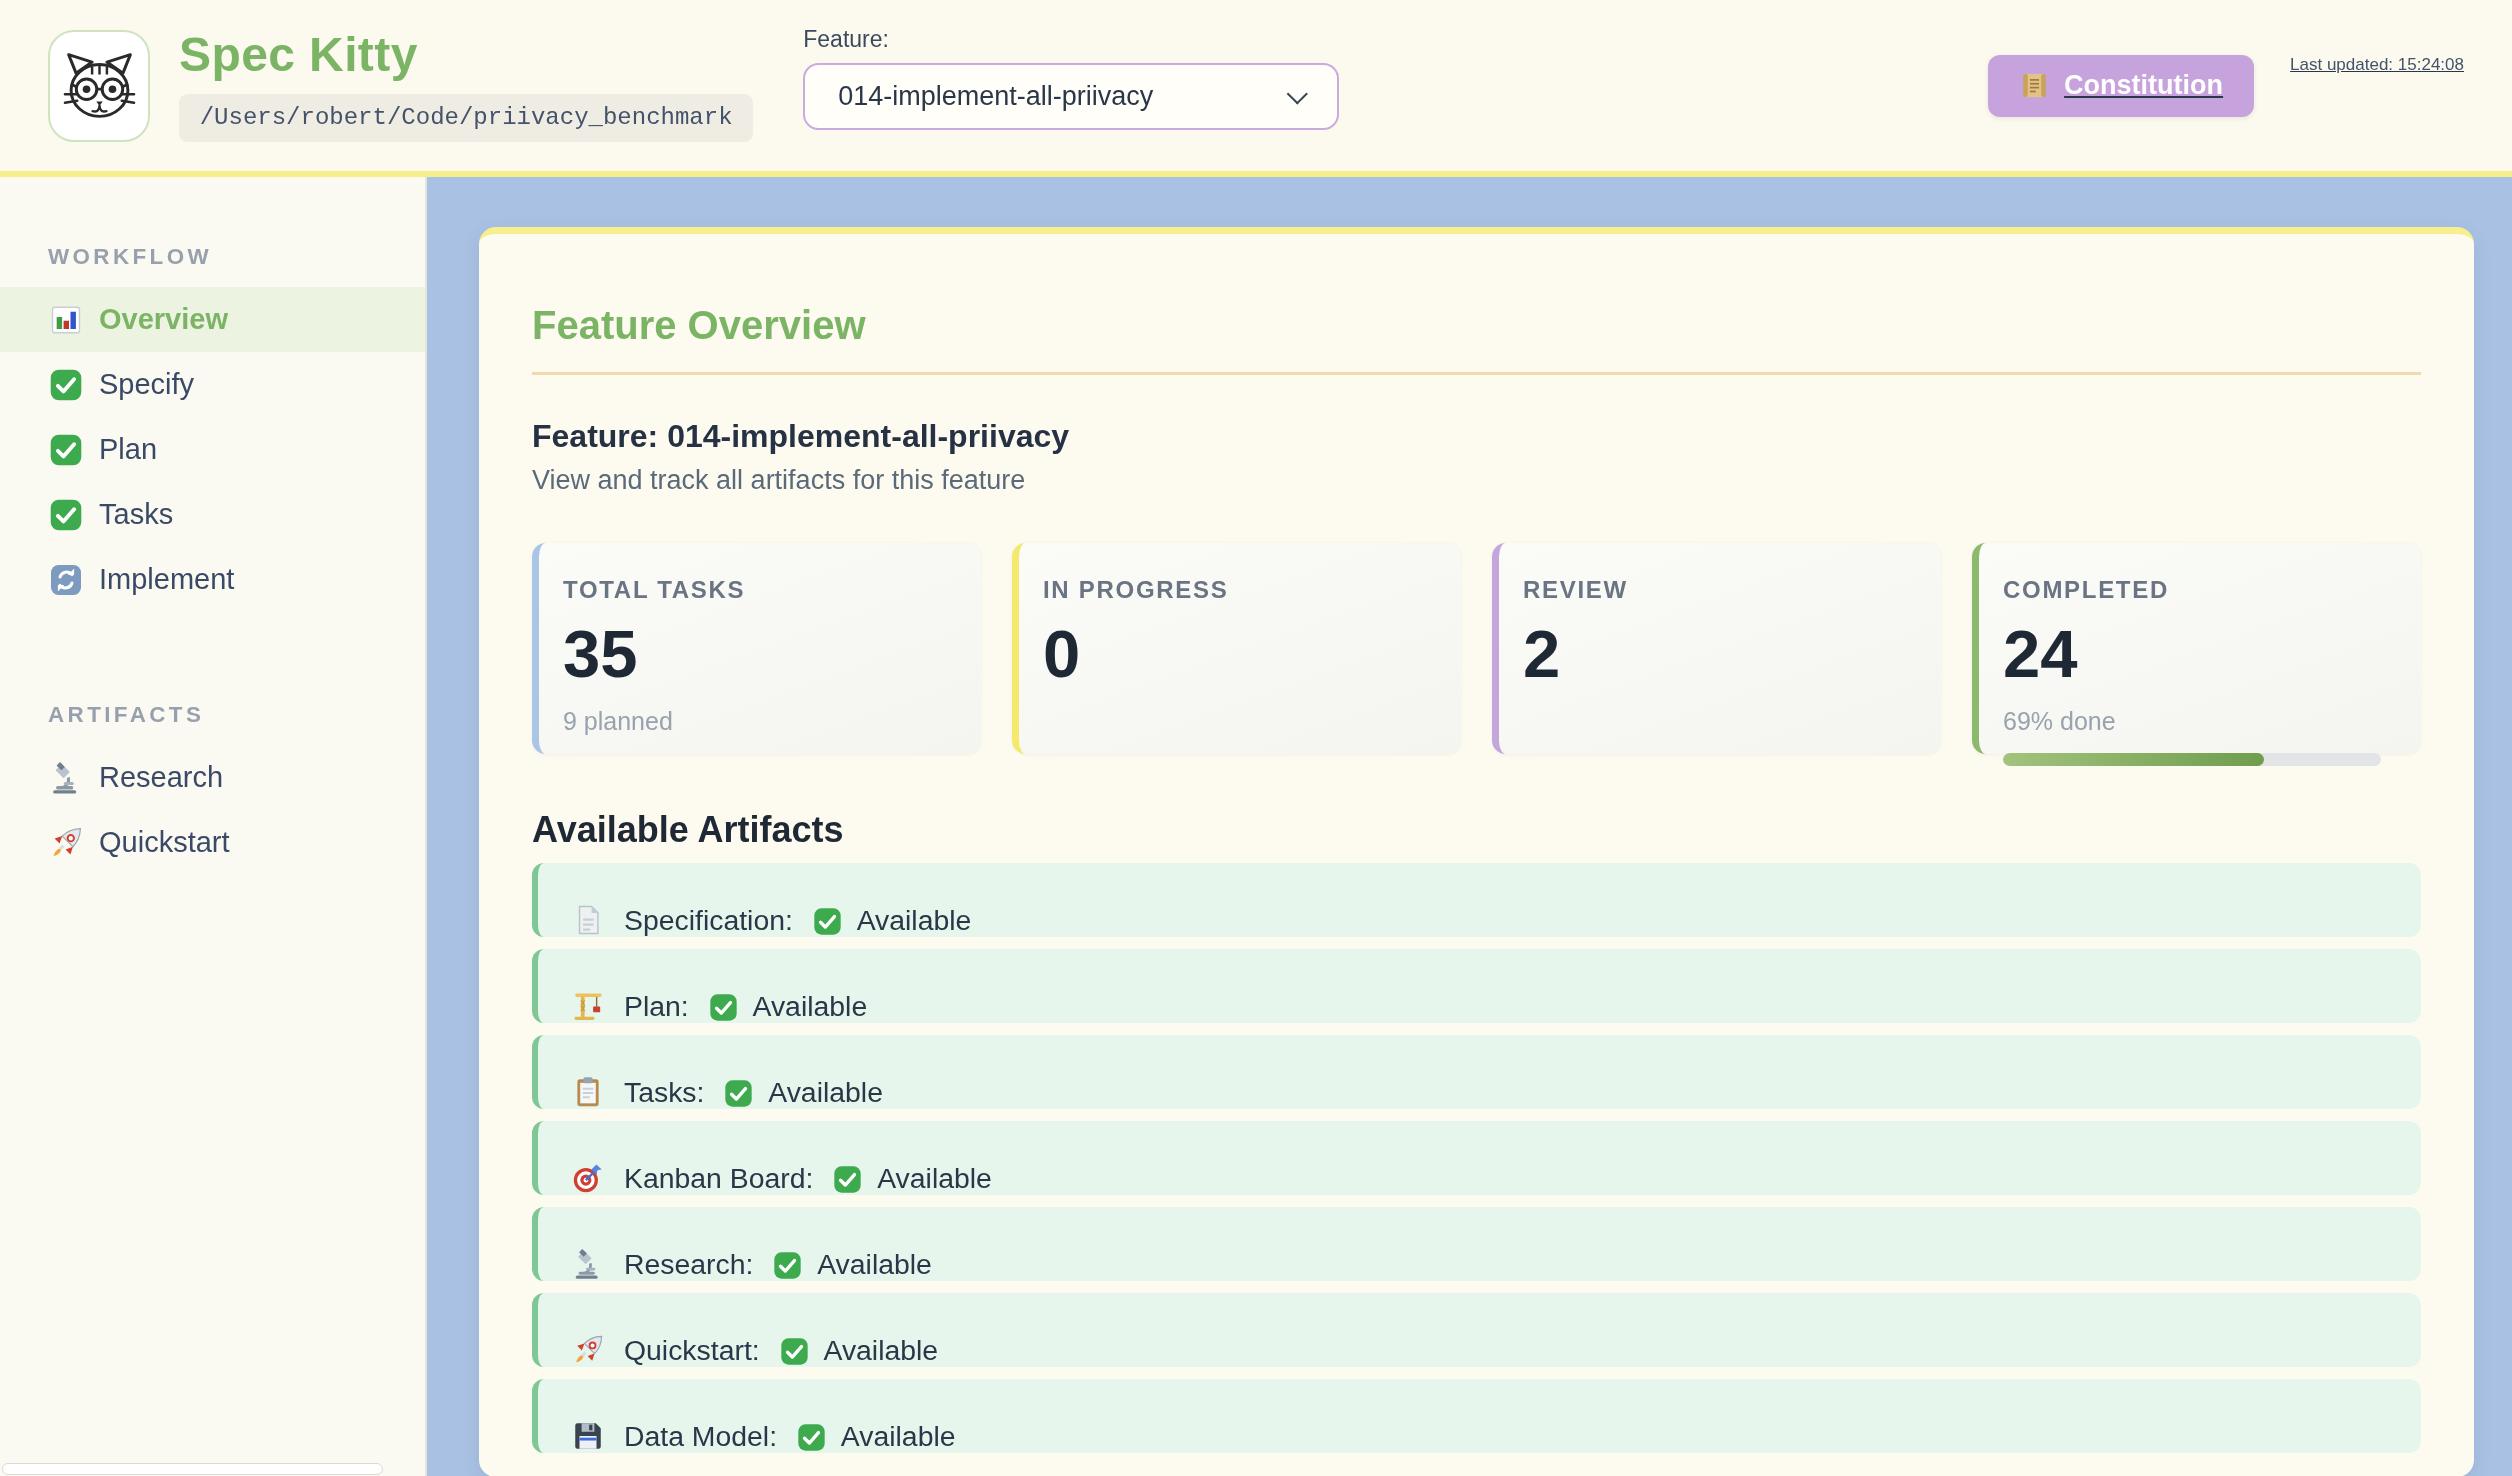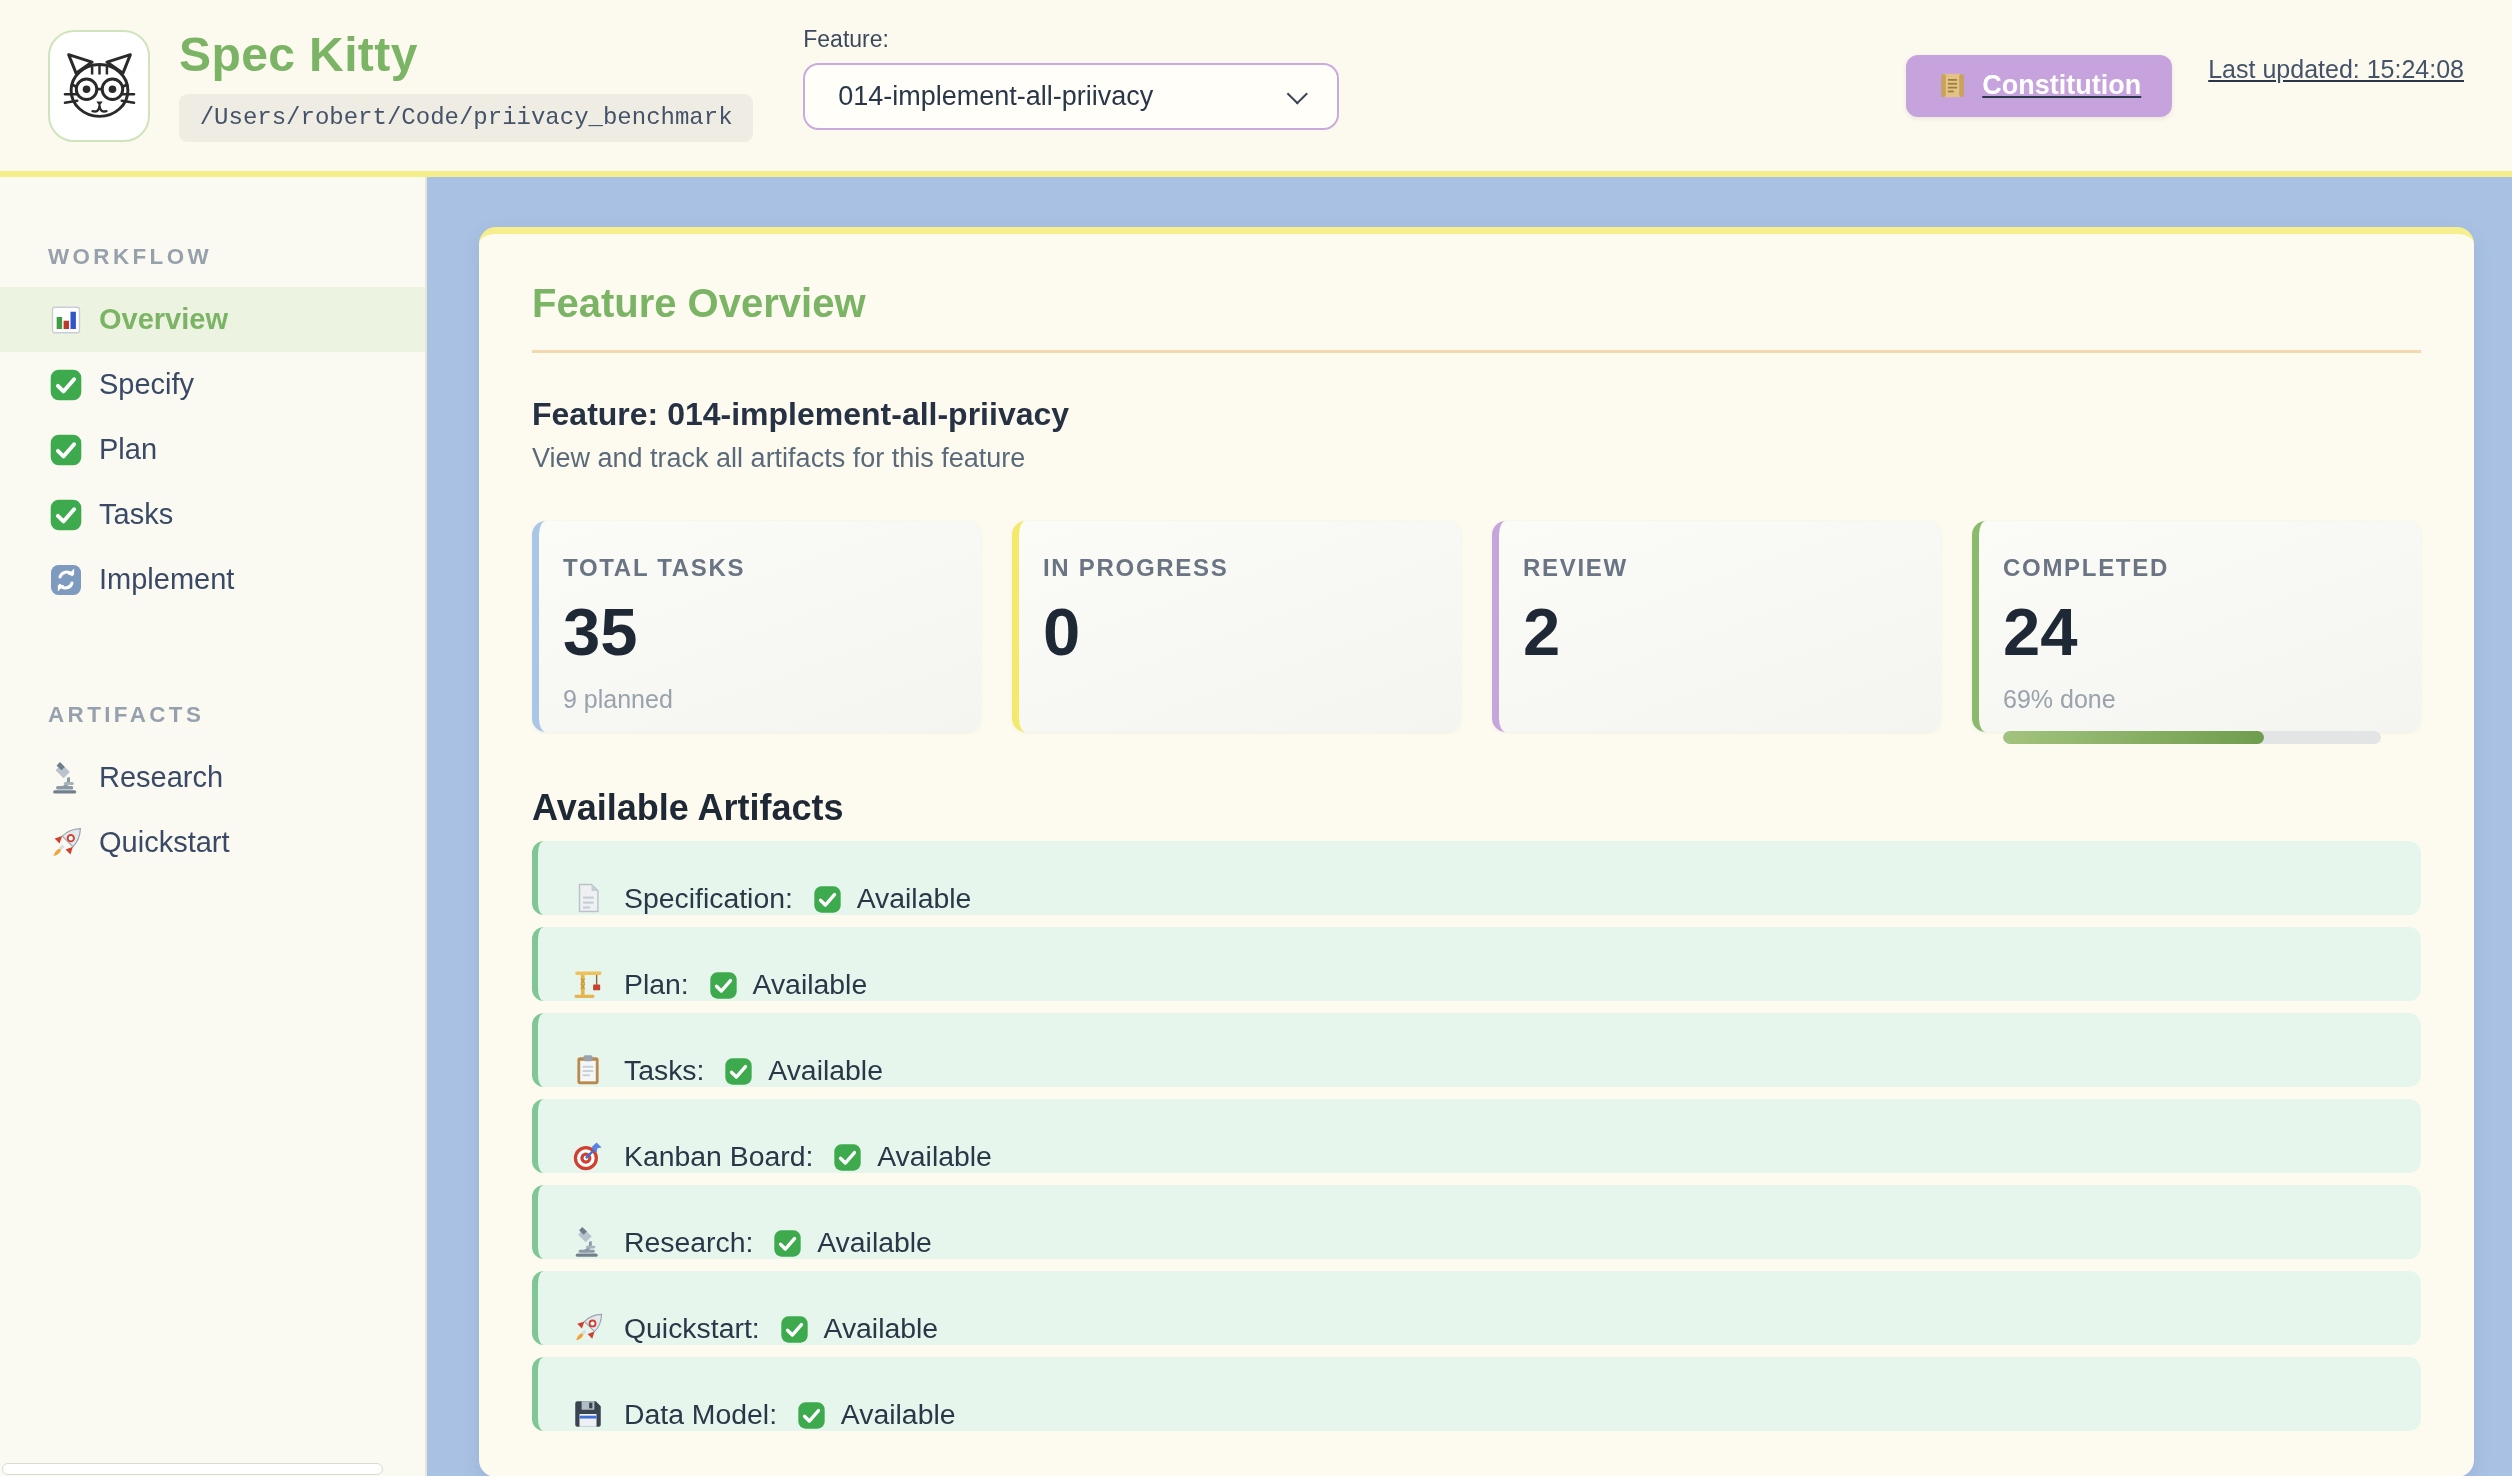--- a/index.html
+++ b/index.html
@@ -71,21 +71,21 @@
     display:flex;align-items:center;gap:13.8px;
     background:var(--constitution-purple,#c7a3dd);
     border:none;border-radius:12px;
     padding:15.5px 31px;
     font-family:inherit;
     font-size:27px;font-weight:700;color:#ffffff;
     cursor:pointer;
     box-shadow:0 1.7px 5.2px rgba(0,0,0,.08);
   }
   .constitution-btn .ico{width:31px;height:31px;}
-  .last-updated{margin-left:36px;font-size:25px;color:#44536a;}
+  .last-updated{margin-left:36px;font-size:17px;color:#44536a;}
 
   
   .content{flex:1;display:flex;min-height:0;}
   .sidebar{
     width:427px;flex:0 0 427px;
     background:#fbfaf2;
     border-right:2.6px solid #e7e5da;
     padding-top:67px;
     position:relative;
   }
@@ -121,21 +121,21 @@
   .card{
     height:100%;
     background:#fdfbf0;
     border-top:7.8px solid #f7ef8d;
     border-radius:17px;
     padding:45px 53px 52px;
     box-shadow:0 6.9px 19px rgba(40,60,90,.10);
   }
   .card-title{
     font-size:40px;font-weight:700;color:var(--brand-green,#7cb466);
-    margin-top:2px;
+    margin-top:24px;
   }
   .divider{border-top:3.4px solid var(--divider-peach,#f5d9ae);margin-top:24px;}
   .feature-heading{font-size:32px;font-weight:700;color:#263244;margin-top:43px;}
   .feature-sub{font-size:27px;color:#5a6a7a;margin-top:10.3px;}
 
   .stats{display:flex;gap:31px;margin-top:47px;}
   .stat-card{
     flex:1;height:211px;
     background:linear-gradient(160deg,#fbfbf8 0%,#f4f4f0 100%);
     border-left:7.8px solid #ccc;

